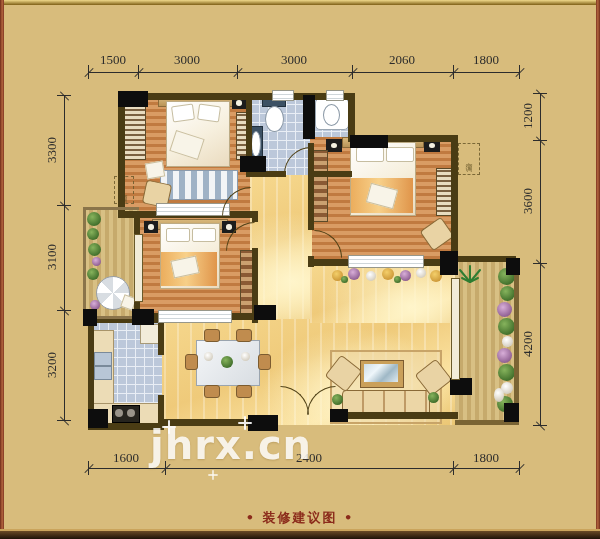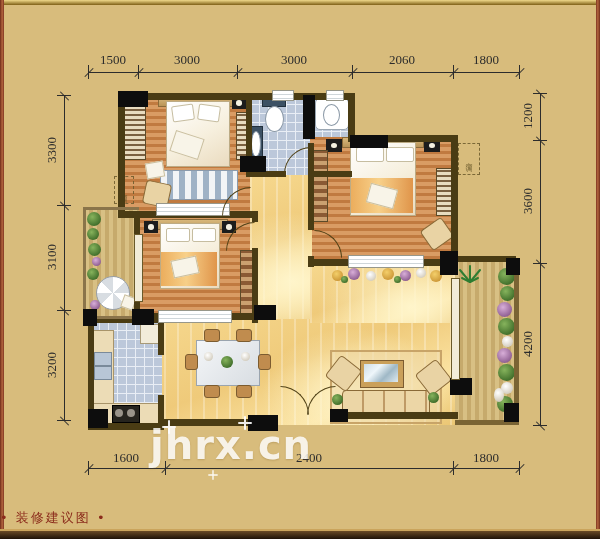--- a/index.html
+++ b/index.html
@@ -90,22 +90,22 @@
     writing-mode:vertical-rl;display:flex;align-items:center;justify-content:center;
     letter-spacing:2px;z-index:2;opacity:.85}
   
   .wm{left:150px;top:422px;display:flex;align-items:baseline;gap:8px;color:var(--watermark);
     opacity:.82;font-weight:bold;z-index:40;text-shadow:0 1px 2px rgba(120,90,30,.35)}
   .wm-cn{font-size:46px;letter-spacing:2px;font-family:"DejaVu Sans",sans-serif}
   .wm-en{font-size:40px;letter-spacing:1px;font-family:"DejaVu Sans",sans-serif}
   .spark{width:14px;height:14px;z-index:41;opacity:.9}
   .spark::before,.spark::after{content:"";position:absolute;background:#fff;left:6px;top:0;width:2px;height:14px;border-radius:2px}
   .spark::after{transform:rotate(90deg)}
-  .cap{left:0;top:509px;width:100%;text-align:left;color:var(--caption);
-    font-size:13px;font-weight:normal;letter-spacing:2px;z-index:40;font-family:"DejaVu Sans",sans-serif}
+  .cap{left:0;top:509px;width:100%;text-align:center;color:var(--caption);
+    font-size:13px;font-weight:bold;letter-spacing:2px;z-index:40;font-family:"DejaVu Sans",sans-serif}
 </style>
 </head>
 <body>
 
 <div class="canvas">
 
   <div class="a ft"></div>
   <div class="a fl"></div>
   <div class="a fr"></div>
   <div class="a fbl"></div>

